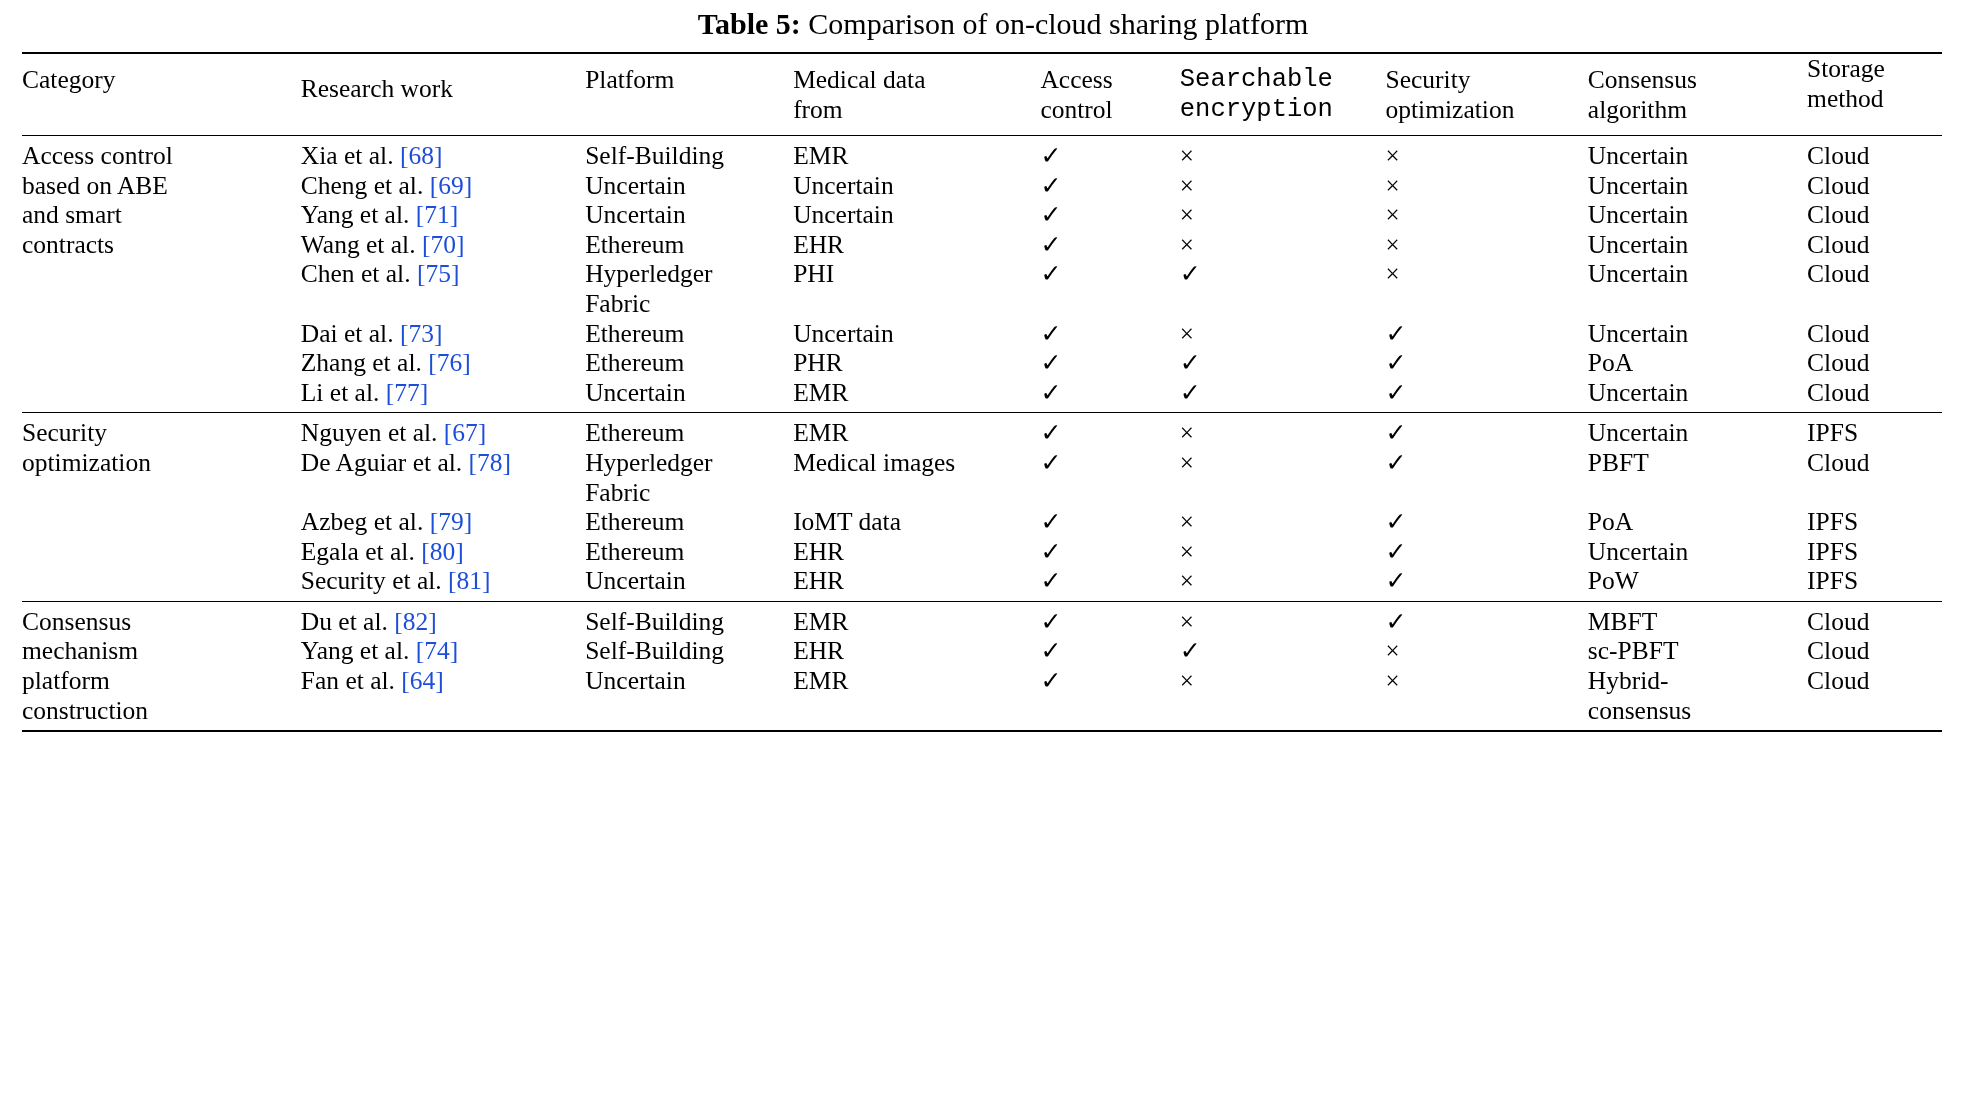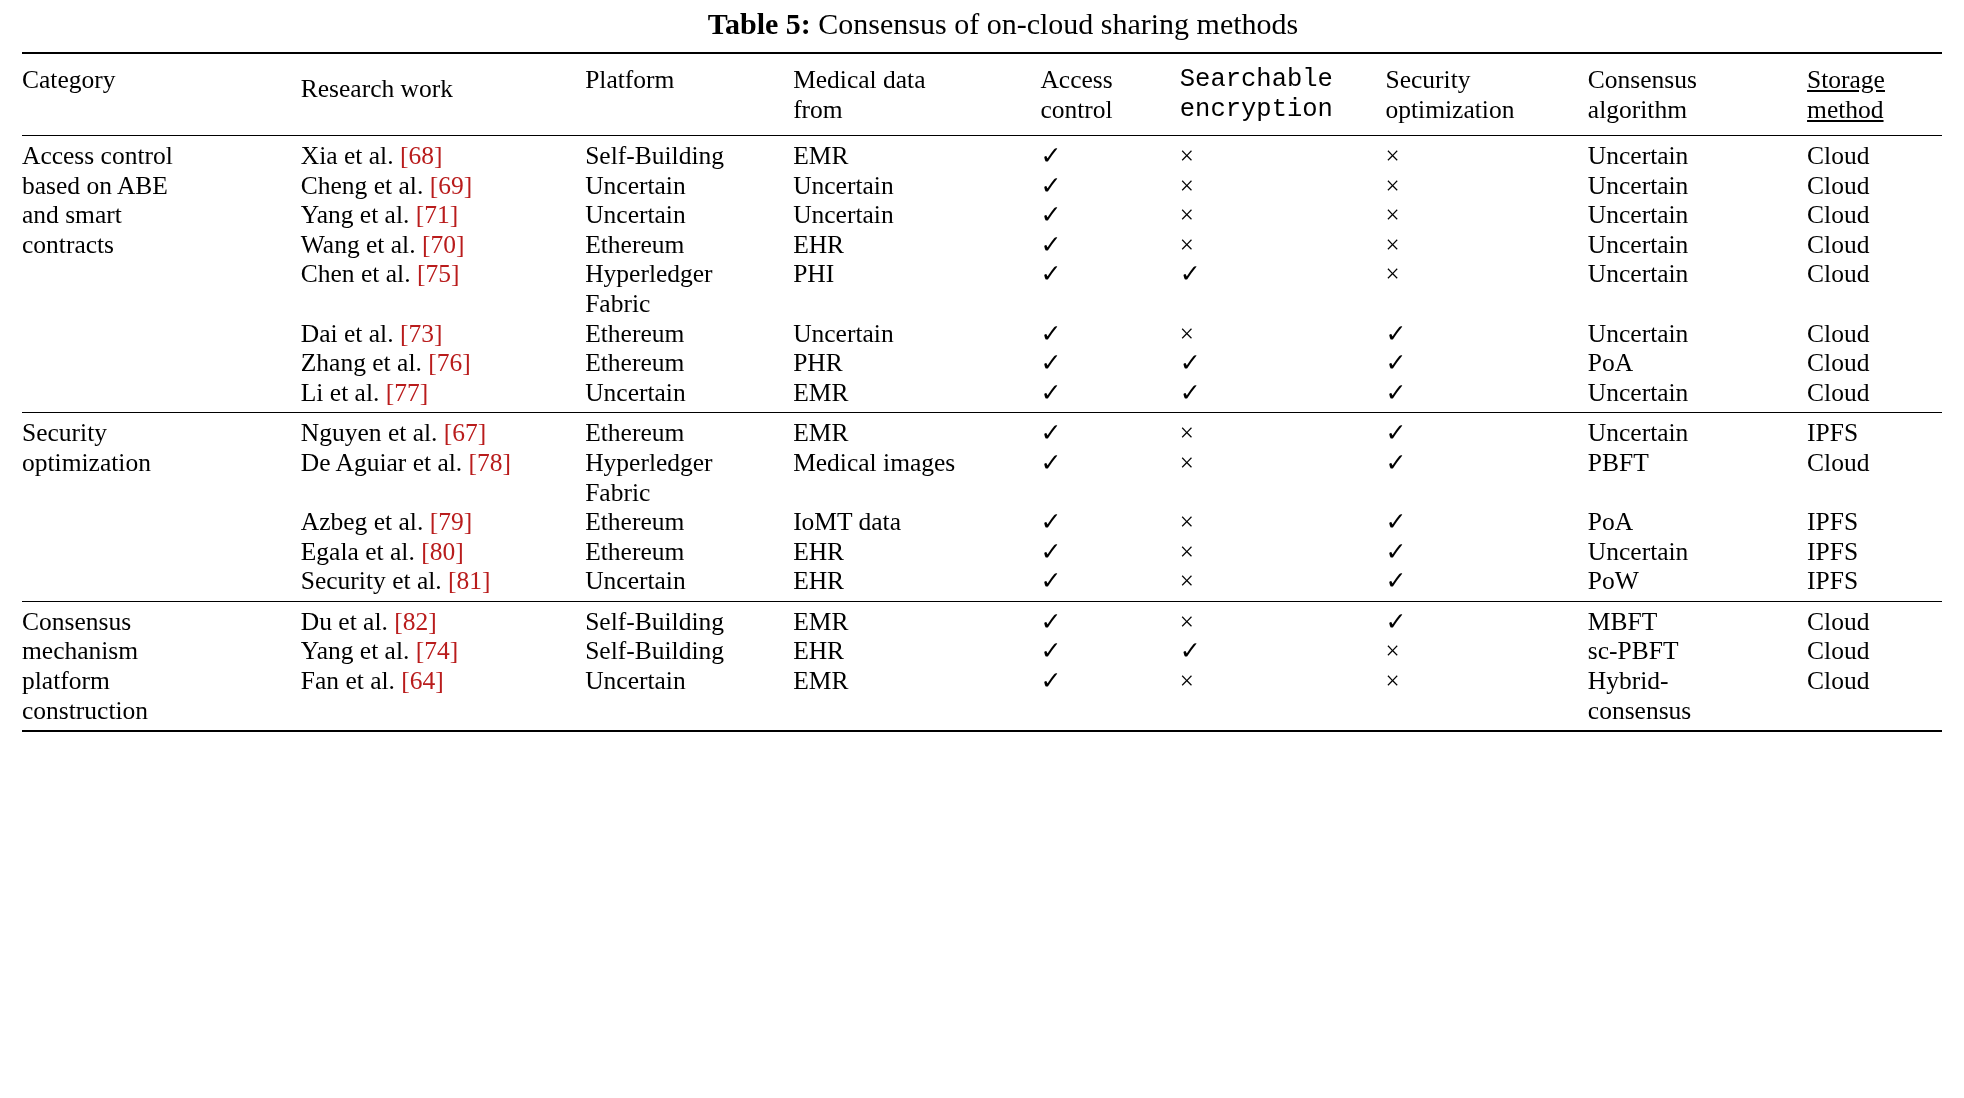--- a/index.html
+++ b/index.html
@@ -80,40 +80,40 @@
   col.c1 { width: 253px; }
   col.c2 { width: 185px; }
   col.c3 { width: 220px; }
   col.c4 { width: 124px; }
   col.c5 { width: 183px; }
   col.c6 { width: 180px; }
   col.c7 { width: 195px; }
   col.c8 { width: 120px; }
 
   .ref {
-    color: #b91c1c;
+    color: #1d4ed8;
   }
   .mark {
     font-size: 25px;
   }
   .cat-cell {
     white-space: pre-line;
   }
   .wrap-cell {
     white-space: pre-line;
   }
 </style>
 </head>
 <body>
 
 <div class="page">
 
   <div class="caption">
     <span class="cap-label">Table 5:</span>
-    <span class="cap-text">Consensus of on-cloud sharing methods</span>
+    <span class="cap-text">Comparison of on-cloud sharing platform</span>
   </div>
 
   <table class="tbl">
     <colgroup>
       <col class="c0">
         <col class="c1">
         <col class="c2">
         <col class="c3">
         <col class="c4">
       <col class="c5">
@@ -132,21 +132,21 @@
           <td class="wrap-cell" style="padding-top: 11px; padding-bottom: 11px;">Medical data
 from</td>
           <td class="wrap-cell" style="padding-top: 11px; padding-bottom: 7px;">Access
 control</td>
           <td class="wrap-cell" style="padding-top: 11px; padding-bottom: 11px; font-family: Liberation Mono, monospace;">Searchable
 encryption</td>
           <td class="wrap-cell" style="padding-top: 11px; padding-bottom: 11px;">Security
 optimization</td>
           <td class="wrap-cell" style="padding-top: 11px; padding-bottom: 11px;">Consensus
 algorithm</td>
-          <td class="wrap-cell" style="padding-top: 11px; padding-bottom: 11px; text-decoration: underline;">Storage
+          <td class="wrap-cell" style="padding-bottom: 11px;">Storage
 method</td>
         </tr>
         <tr class="rule-mid">
           <td colspan="9"></td>
         </tr>
         <tr class="spacer-xs">
           <td colspan="9"></td>
         </tr>
         <tr>
           <td class="cat-cell" rowspan="8">Access control

